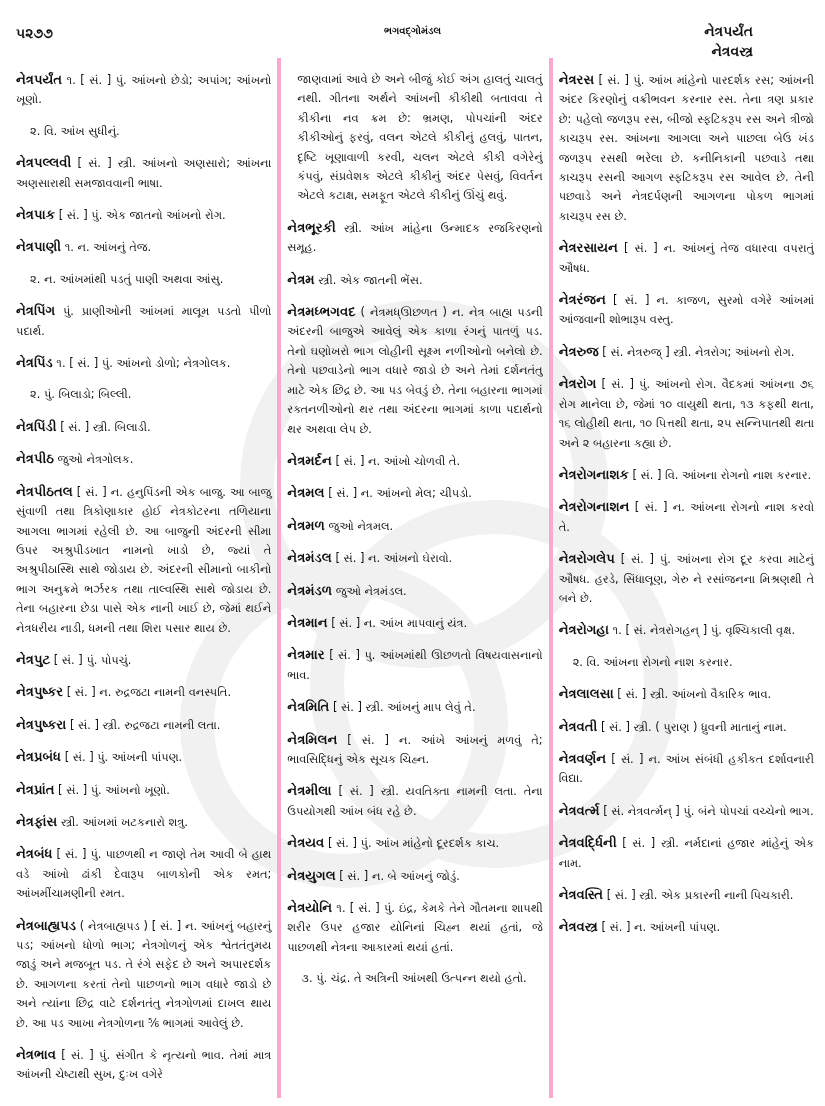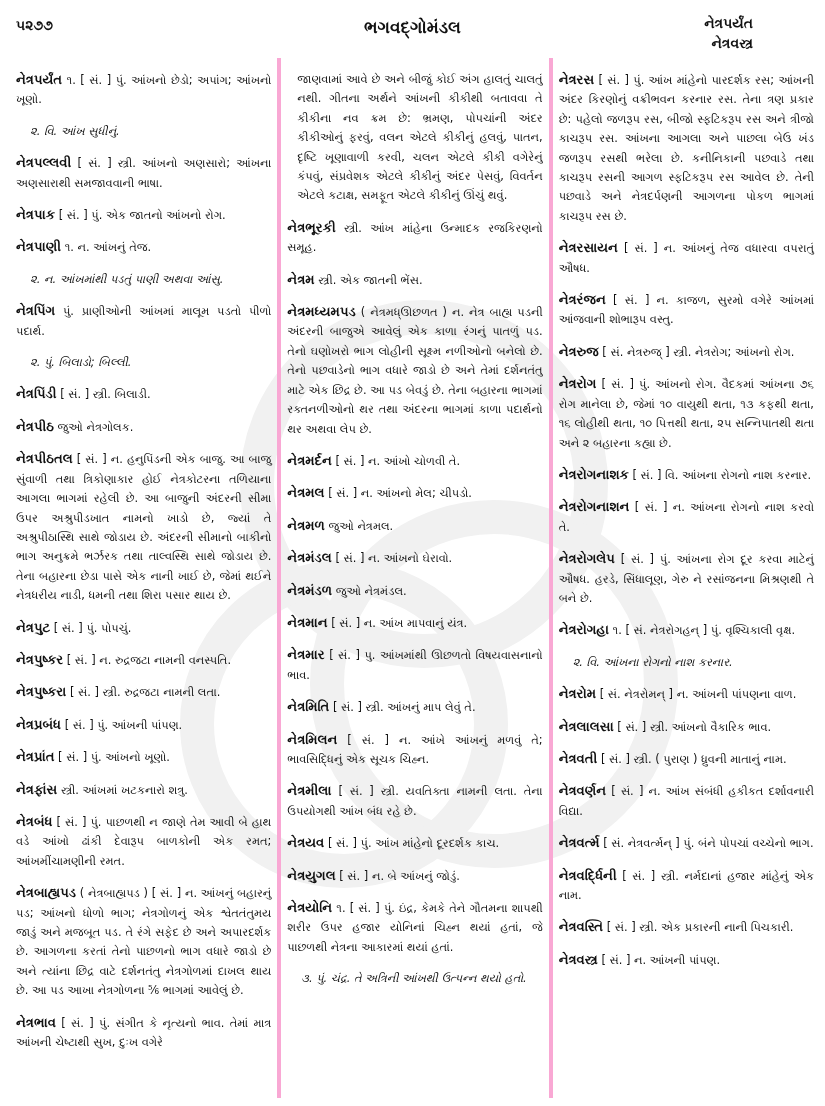--- a/index.html
+++ b/index.html
@@ -8,48 +8,48 @@
       font-family: "DejaVu Sans", sans-serif; color: #111;
     }
     .watermark {
       position: absolute; left: 200px; top: 260px; width: 440px; height: 640px;
       pointer-events: none; z-index: 0;
     }
     .watermark .ring {
       position: absolute; border: 34px solid #f1f1f1; border-radius: 50%;
     }
     .header {
-      position: absolute; top: 0; left: 0; width: 765px; height: 56px; z-index: 1;
+      position: absolute; top: 8px; left: 0; width: 765px; height: 56px; z-index: 1;
     }
     .page-num {
       position: absolute; left: 16px; top: 17px; font-weight: bold; font-size: 14px;
     }
     .book-title {
       position: absolute; left: 0; width: 825px; top: 17px; text-align: center;
-      font-size: 17px; font-weight: bold;
+      font-size: 10px; font-weight: bold;
     }
     .guide {
       position: absolute; right: 12px; top: 13px; text-align: right;
       font-weight: bold; font-size: 14px; line-height: 20px;
     }
     .columns {
       position: absolute; top: 58px; left: 12px; width: 808px; height: 1040px;
       display: flex; z-index: 1;
     }
     .col {
       flex: 1; padding: 0 6px; font-size: 11.4px; line-height: 19.4px;
       overflow: hidden;
     }
     .col + .col { border-left: 4px solid #f9a8d4; }
     .col:nth-child(1) { padding-left: 4px; }
     .entry { margin: 12px 0 3px 0; text-align: justify; }
     .entry .body { }
     .entry.cont { padding-left: 10px; }
     .hw { font-weight: bold; font-size: 13.2px; }
-    .sub-line { display: block; padding-left: 14px; margin-bottom: 3px; font-style: italic; }
+    .sub-line { display: block; padding-left: 14px; margin-bottom: 3px; }
   </style>
 </head>
 <body>
 
 <div class="watermark">
   <div class="ring" style="left:40px; top:40px; width:300px; height:300px;"></div>
   <div class="ring" style="left:110px; top:240px; width:300px; height:300px;"></div>
   <div class="ring" style="left:-20px; top:300px; width:260px; height:260px;"></div>
 </div>
 
@@ -64,39 +64,40 @@
 
 <div class="columns">
   <div class="col">
       <div class="entry"><span class="hw">નેત્રપર્યંત</span> <span class="body">૧. [ સં. ] પું. આંખનો છેડો; અપાંગ; આંખનો ખૂણો.</span></div>
       <div class="entry sub-line">૨. વિ. આંખ સુધીનું.</div>
       <div class="entry"><span class="hw">નેત્રપલ્લવી</span> <span class="body">[ સં. ] સ્ત્રી. આંખનો અણસારો; આંખના અણસારાથી સમજાવવાની ભાષા.</span></div>
       <div class="entry"><span class="hw">નેત્રપાક</span> <span class="body">[ સં. ] પું. એક જાતનો આંખનો રોગ.</span></div>
       <div class="entry"><span class="hw">નેત્રપાણી</span> <span class="body">૧. ન. આંખનું તેજ.</span></div>
       <div class="entry sub-line">૨. ન. આંખમાંથી પડતું પાણી અથવા આંસુ.</div>
       <div class="entry"><span class="hw">નેત્રપિંગ</span> <span class="body">પું. પ્રાણીઓની આંખમાં માલૂમ પડતો પીળો પદાર્થ.</span></div>
+      <div class="entry"><span class="hw">નેત્રપિંડ</span> <span class="body">૧. [ સં. ] પું. આંખનો ડોળો; નેત્રગોલક.</span></div>
       <div class="entry sub-line">૨. પું. બિલાડો; બિલ્લી.</div>
       <div class="entry"><span class="hw">નેત્રપિંડી</span> <span class="body">[ સં. ] સ્ત્રી. બિલાડી.</span></div>
       <div class="entry"><span class="hw">નેત્રપીઠ</span> <span class="body">જુઓ નેત્રગોલક.</span></div>
       <div class="entry"><span class="hw">નેત્રપીઠતલ</span> <span class="body">[ સં. ] ન. હનુપિંડની એક બાજુ. આ બાજુ સુંવાળી તથા ત્રિકોણાકાર હોઈ નેત્રકોટરના તળિયાના આગલા ભાગમાં રહેલી છે. આ બાજુની અંદરની સીમા ઉપર અશ્રુપીડખાત નામનો ખાડો છે, જ્યાં તે અશ્રુપીઠાસ્થિ સાથે જોડાય છે. અંદરની સીમાનો બાકીનો ભાગ અનુક્રમે ભર્ઝરક તથા તાલ્વસ્થિ સાથે જોડાય છે. તેના બહારના છેડા પાસે એક નાની ખાઈ છે, જેમાં થઈને નેત્રધરીય નાડી, ધમની તથા શિરા પસાર થાય છે.</span></div>
       <div class="entry"><span class="hw">નેત્રપુટ</span> <span class="body">[ સં. ] પું. પોપચું.</span></div>
       <div class="entry"><span class="hw">નેત્રપુષ્કર</span> <span class="body">[ સં. ] ન. રુદ્રજટા નામની વનસ્પતિ.</span></div>
       <div class="entry"><span class="hw">નેત્રપુષ્કરા</span> <span class="body">[ સં. ] સ્ત્રી. રુદ્રજટા નામની લતા.</span></div>
       <div class="entry"><span class="hw">નેત્રપ્રબંધ</span> <span class="body">[ સં. ] પું. આંખની પાંપણ.</span></div>
       <div class="entry"><span class="hw">નેત્રપ્રાંત</span> <span class="body">[ સં. ] પું. આંખનો ખૂણો.</span></div>
       <div class="entry"><span class="hw">નેત્રફાંસ</span> <span class="body">સ્ત્રી. આંખમાં ખટકનારો શત્રુ.</span></div>
       <div class="entry"><span class="hw">નેત્રબંધ</span> <span class="body">[ સં. ] પું. પાછળથી ન જાણે તેમ આવી બે હાથ વડે આંખો ઢાંકી દેવારૂપ બાળકોની એક રમત; આંખમીંચામણીની રમત.</span></div>
       <div class="entry"><span class="hw">નેત્રબાહ્યપડ</span> <span class="body">( નેત્રબાહ્યપડ ) [ સં. ] ન. આંખનું બહારનું પડ; આંખનો ધોળો ભાગ; નેત્રગોળનું એક શ્વેતતંતુમય જાડું અને મજબૂત પડ. તે રંગે સફેદ છે અને અપારદર્શક છે. આગળના કરતાં તેનો પાછળનો ભાગ વધારે જાડો છે અને ત્યાંના છિદ્ર વાટે દર્શનતંતુ નેત્રગોળમાં દાખલ થાય છે. આ પડ આખા નેત્રગોળના ⅚ ભાગમાં આવેલું છે.</span></div>
       <div class="entry"><span class="hw">નેત્રભાવ</span> <span class="body">[ સં. ] પું. સંગીત કે નૃત્યનો ભાવ. તેમાં માત્ર આંખની ચેષ્ટાથી સુખ, દુઃખ વગેરે</span></div>
     </div>
   <div class="col">
       <div class="entry cont"><span class="body">જાણવામાં આવે છે અને બીજું કોઈ અંગ હાલતું ચાલતું નથી. ગીતના અર્થને આંખની કીકીથી બતાવવા તે કીકીના નવ ક્રમ છે: ભ્રમણ, પોપચાંની અંદર કીકીઓનું ફરવું, વલન એટલે કીકીનું હલવું, પાતન, દૃષ્ટિ ખૂણાવાળી કરવી, ચલન એટલે કીકી વગેરેનું કંપવું, સંપ્રવેશક એટલે કીકીનું અંદર પેસવું, વિવર્તન એટલે કટાક્ષ, સમફૂત એટલે કીકીનું ઊંચું થવું.</span></div>
       <div class="entry"><span class="hw">નેત્રભૂરકી</span> <span class="body">સ્ત્રી. આંખ માંહેના ઉન્માદક રજકિરણનો સમૂહ.</span></div>
       <div class="entry"><span class="hw">નેત્રમ</span> <span class="body">સ્ત્રી. એક જાતની ભેંસ.</span></div>
-      <div class="entry"><span class="hw">નેત્રમધ્યમપડ</span> <span class="body">( નેત્રમધ્ઊછળત ) ન. નેત્ર બાહ્ય પડની અંદરની બાજુએ આવેલું એક કાળા રંગનું પાતળું પડ. તેનો ઘણોખરો ભાગ લોહીની સૂક્ષ્મ નળીઓનો બનેલો છે. તેનો પછવાડેનો ભાગ વધારે જાડો છે અને તેમાં દર્શનતંતુ માટે એક છિદ્ર છે. આ પડ બેવડું છે. તેના બહારના ભાગમાં રક્તનળીઓનો થર તથા અંદરના ભાગમાં કાળા પદાર્થનો થર અથવા લેપ છે.</span></div>
+      <div class="entry"><span class="hw">નેત્રમધ્ભગવદ</span> <span class="body">( નેત્રમધ્ઊછળત ) ન. નેત્ર બાહ્ય પડની અંદરની બાજુએ આવેલું એક કાળા રંગનું પાતળું પડ. તેનો ઘણોખરો ભાગ લોહીની સૂક્ષ્મ નળીઓનો બનેલો છે. તેનો પછવાડેનો ભાગ વધારે જાડો છે અને તેમાં દર્શનતંતુ માટે એક છિદ્ર છે. આ પડ બેવડું છે. તેના બહારના ભાગમાં રક્તનળીઓનો થર તથા અંદરના ભાગમાં કાળા પદાર્થનો થર અથવા લેપ છે.</span></div>
       <div class="entry"><span class="hw">નેત્રમર્દન</span> <span class="body">[ સં. ] ન. આંખો ચોળવી તે.</span></div>
       <div class="entry"><span class="hw">નેત્રમલ</span> <span class="body">[ સં. ] ન. આંખનો મેલ; ચીપડો.</span></div>
       <div class="entry"><span class="hw">નેત્રમળ</span> <span class="body">જુઓ નેત્રમલ.</span></div>
       <div class="entry"><span class="hw">નેત્રમંડલ</span> <span class="body">[ સં. ] ન. આંખનો ઘેરાવો.</span></div>
       <div class="entry"><span class="hw">નેત્રમંડળ</span> <span class="body">જુઓ નેત્રમંડલ.</span></div>
       <div class="entry"><span class="hw">નેત્રમાન</span> <span class="body">[ સં. ] ન. આંખ માપવાનું યંત્ર.</span></div>
       <div class="entry"><span class="hw">નેત્રમાર</span> <span class="body">[ સં. ] પુ. આંખમાંથી ઊછળતો વિષયવાસનાનો ભાવ.</span></div>
       <div class="entry"><span class="hw">નેત્રમિતિ</span> <span class="body">[ સં. ] સ્ત્રી. આંખનું માપ લેવું તે.</span></div>
       <div class="entry"><span class="hw">નેત્રમિલન</span> <span class="body">[ સં. ] ન. આંખે આંખનું મળવું તે; ભાવસિદ્ધિનું એક સૂચક ચિહ્ન.</span></div>
       <div class="entry"><span class="hw">નેત્રમીલા</span> <span class="body">[ સં. ] સ્ત્રી. યવતિક્તા નામની લતા. તેના ઉપયોગથી આંખ બંધ રહે છે.</span></div>
@@ -109,21 +110,20 @@
       <div class="entry"><span class="hw">નેત્રરસ</span> <span class="body">[ સં. ] પું. આંખ માંહેનો પારદર્શક રસ; આંખની અંદર કિરણોનું વક્રીભવન કરનાર રસ. તેના ત્રણ પ્રકાર છે: પહેલો જળરૂપ રસ, બીજો સ્ફટિકરૂપ રસ અને ત્રીજો કાચરૂપ રસ. આંખના આગલા અને પાછલા બેઉ ખંડ જળરૂપ રસથી ભરેલા છે. કનીનિકાની પછવાડે તથા કાચરૂપ રસની આગળ સ્ફટિકરૂપ રસ આવેલ છે. તેની પછવાડે અને નેત્રદર્પણની આગળના પોકળ ભાગમાં કાચરૂપ રસ છે.</span></div>
       <div class="entry"><span class="hw">નેત્રરસાયન</span> <span class="body">[ સં. ] ન. આંખનું તેજ વધારવા વપરાતું ઔષધ.</span></div>
       <div class="entry"><span class="hw">નેત્રરંજન</span> <span class="body">[ સં. ] ન. કાજળ, સુરમો વગેરે આંખમાં આંજવાની શોભારૂપ વસ્તુ.</span></div>
       <div class="entry"><span class="hw">નેત્રરુજ</span> <span class="body">[ સં. નેત્રરુજ્ ] સ્ત્રી. નેત્રરોગ; આંખનો રોગ.</span></div>
       <div class="entry"><span class="hw">નેત્રરોગ</span> <span class="body">[ સં. ] પું. આંખનો રોગ. વૈદકમાં આંખના ૭૬ રોગ માનેલા છે, જેમાં ૧૦ વાયુથી થતા, ૧૩ કફથી થતા, ૧૬ લોહીથી થતા, ૧૦ પિત્તથી થતા, ૨૫ સન્નિપાતથી થતા અને ૨ બહારના કહ્યા છે.</span></div>
       <div class="entry"><span class="hw">નેત્રરોગનાશક</span> <span class="body">[ સં. ] વિ. આંખના રોગનો નાશ કરનાર.</span></div>
       <div class="entry"><span class="hw">નેત્રરોગનાશન</span> <span class="body">[ સં. ] ન. આંખના રોગનો નાશ કરવો તે.</span></div>
       <div class="entry"><span class="hw">નેત્રરોગલેપ</span> <span class="body">[ સં. ] પું. આંખના રોગ દૂર કરવા માટેનું ઔષધ. હરડે, સિંધાલૂણ, ગેરુ ને રસાંજનના મિશ્રણથી તે બને છે.</span></div>
       <div class="entry"><span class="hw">નેત્રરોગહા</span> <span class="body">૧. [ સં. નેત્રરોગહન્ ] પું. વૃશ્ચિકાલી વૃક્ષ.</span></div>
       <div class="entry sub-line">૨. વિ. આંખના રોગનો નાશ કરનાર.</div>
-      <div class="entry"><span class="hw">નેત્રરોમ</span> <span class="body">[ સં. નેત્રરોમન્ ] ન. આંખની પાંપણના વાળ.</span></div>
       <div class="entry"><span class="hw">નેત્રલાલસા</span> <span class="body">[ સં. ] સ્ત્રી. આંખનો વૈકારિક ભાવ.</span></div>
       <div class="entry"><span class="hw">નેત્રવતી</span> <span class="body">[ સં. ] સ્ત્રી. ( પુરાણ ) ધ્રુવની માતાનું નામ.</span></div>
       <div class="entry"><span class="hw">નેત્રવર્ણન</span> <span class="body">[ સં. ] ન. આંખ સંબંધી હકીકત દર્શાવનારી વિદ્યા.</span></div>
       <div class="entry"><span class="hw">નેત્રવર્ત્મ</span> <span class="body">[ સં. નેત્રવર્ત્મન્ ] પું. બંને પોપચાં વચ્ચેનો ભાગ.</span></div>
       <div class="entry"><span class="hw">નેત્રવર્દ્ધિની</span> <span class="body">[ સં. ] સ્ત્રી. નર્મદાનાં હજાર માંહેનું એક નામ.</span></div>
       <div class="entry"><span class="hw">નેત્રવસ્તિ</span> <span class="body">[ સં. ] સ્ત્રી. એક પ્રકારની નાની પિચકારી.</span></div>
       <div class="entry"><span class="hw">નેત્રવસ્ત્ર</span> <span class="body">[ સં. ] ન. આંખની પાંપણ.</span></div>
     </div>
 </div>
 

